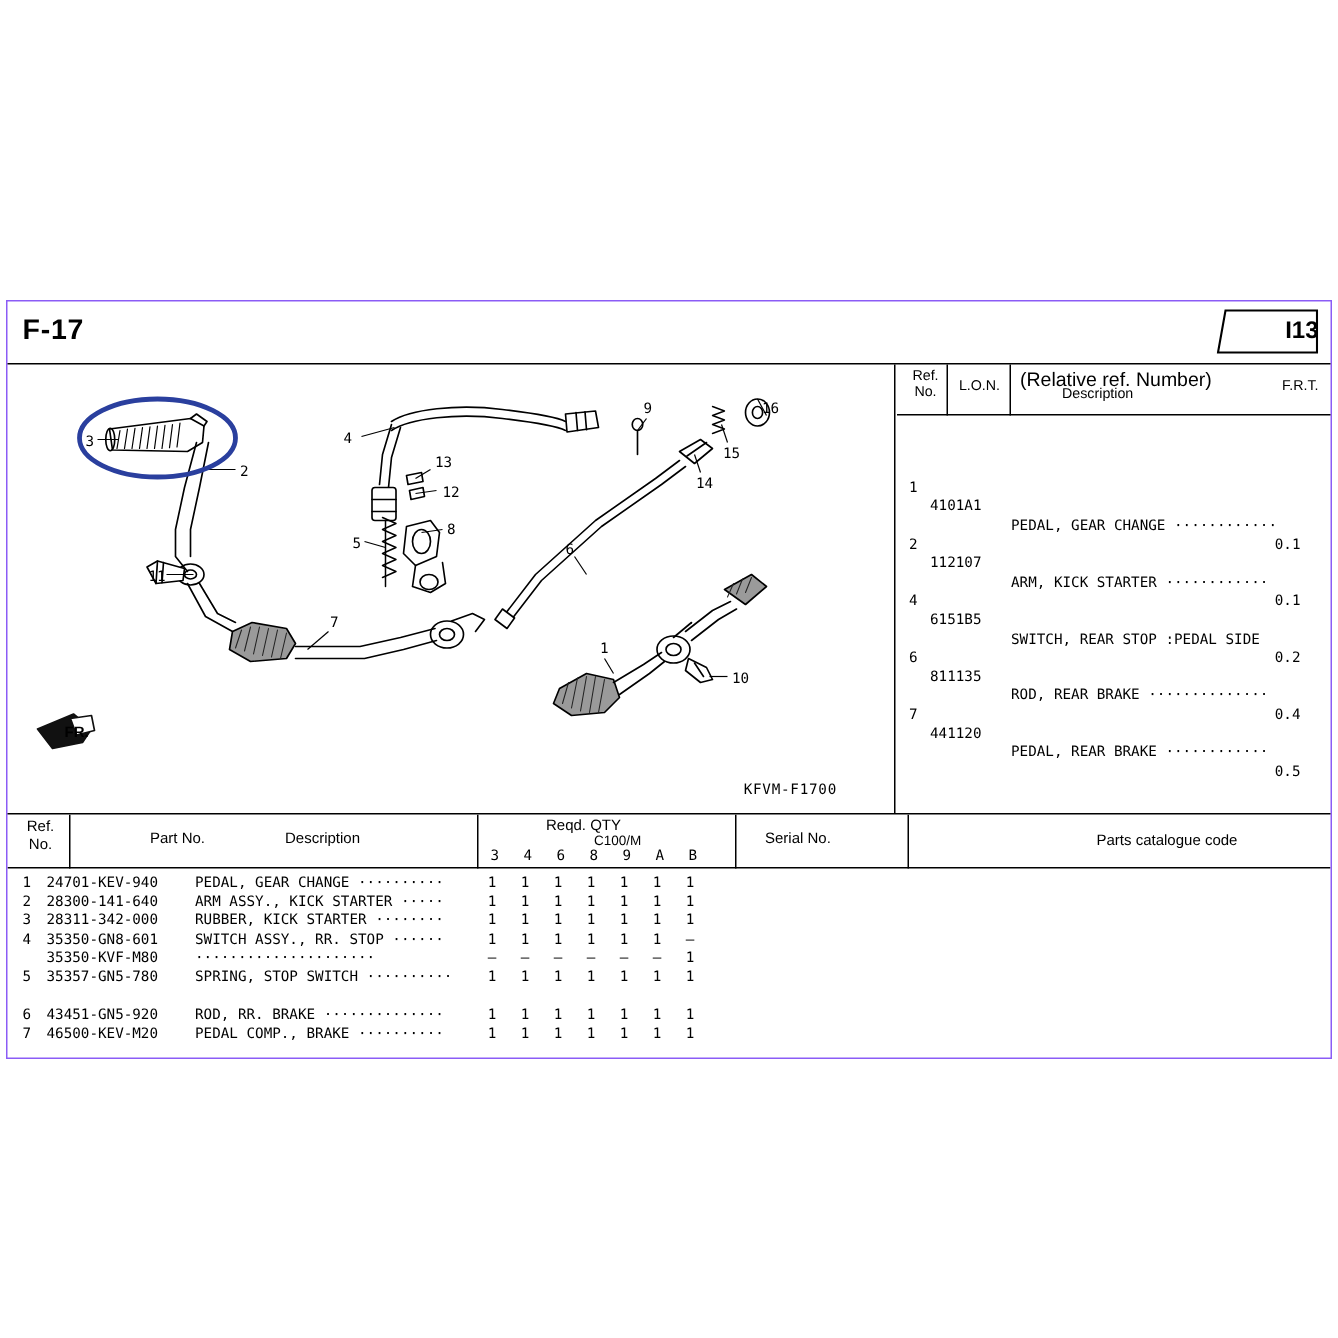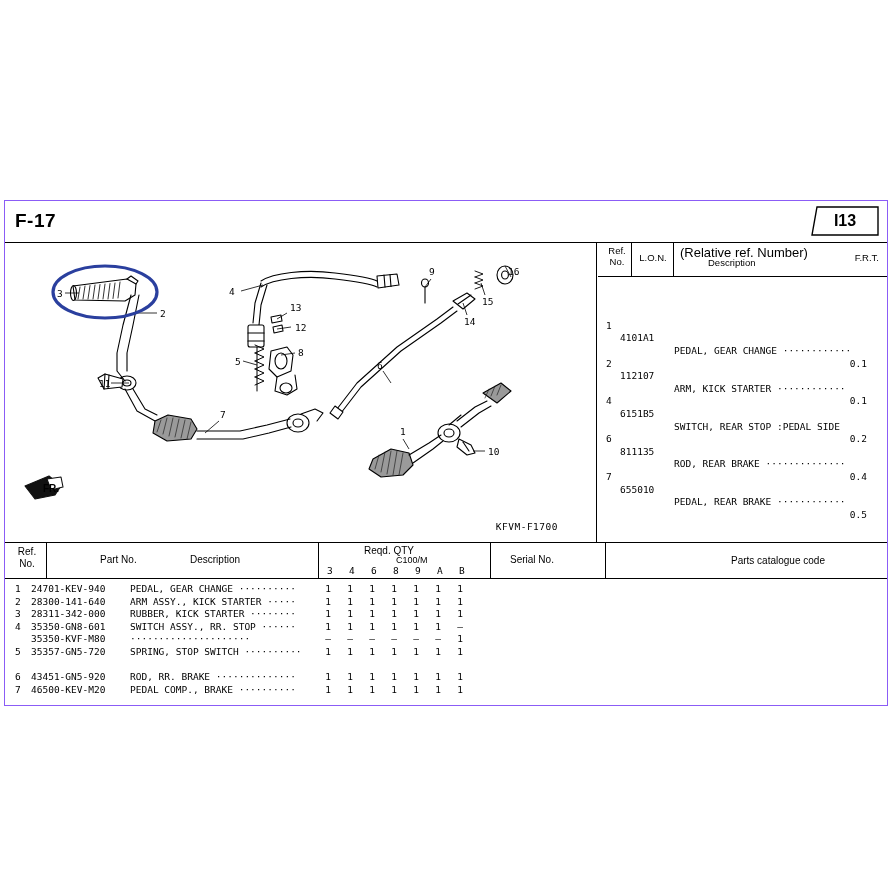--- a/index.html
+++ b/index.html
@@ -55,21 +55,21 @@
     position: absolute;
     right: 8px;
     top: 5px;
     width: 68px;
     height: 30px;
   }
   .header-tab svg { display:block; }
   .header-tab .tab-label {
     position: absolute;
     left: 0; right: 0; top: 6px;
-    text-align: center;
+    text-align: right;
     font-family: "Liberation Sans", sans-serif;
     font-size: 16px;
     font-weight: bold;
   }
   
   .body-area {
     position: relative;
     height: 300px;
     border-bottom: 1px solid #000;
     box-sizing: border-box;
@@ -410,21 +410,21 @@
           <span class="r-frt">0.2</span>
         </div>
         <div class="ref-row">
           <span class="r-no">6</span>
           <span class="r-lon">811135</span>
           <span class="r-desc">ROD, REAR BRAKE ··············</span>
           <span class="r-frt">0.4</span>
         </div>
         <div class="ref-row">
           <span class="r-no">7</span>
-          <span class="r-lon">655010</span>
+          <span class="r-lon">441120</span>
           <span class="r-desc">PEDAL, REAR BRAKE ············</span>
           <span class="r-frt">0.5</span>
         </div>
       </div>
     </div>
   </div>
 
   <div class="parts">
     <div class="parts-head">
       <div class="ph ph-refno">Ref.<br>No.</div>
@@ -511,21 +511,21 @@
         <span class="p-q" style="left:340px;">–</span>
         <span class="p-q" style="left:362px;">–</span>
         <span class="p-q" style="left:384px;">–</span>
         <span class="p-q" style="left:406px;">–</span>
         <span class="p-q" style="left:428px;">–</span>
         <span class="p-q" style="left:450px;">1</span>
       </div>
 
       <div class="p-row">
         <span class="p-no">5</span>
-        <span class="p-part">35357-GN5-720</span>
+        <span class="p-part">35357-GN5-780</span>
         <span class="p-desc">SPRING, STOP SWITCH ··········</span>
         <span class="p-q" style="left:318px;">1</span>
         <span class="p-q" style="left:340px;">1</span>
         <span class="p-q" style="left:362px;">1</span>
         <span class="p-q" style="left:384px;">1</span>
         <span class="p-q" style="left:406px;">1</span>
         <span class="p-q" style="left:428px;">1</span>
         <span class="p-q" style="left:450px;">1</span>
       </div>
 

